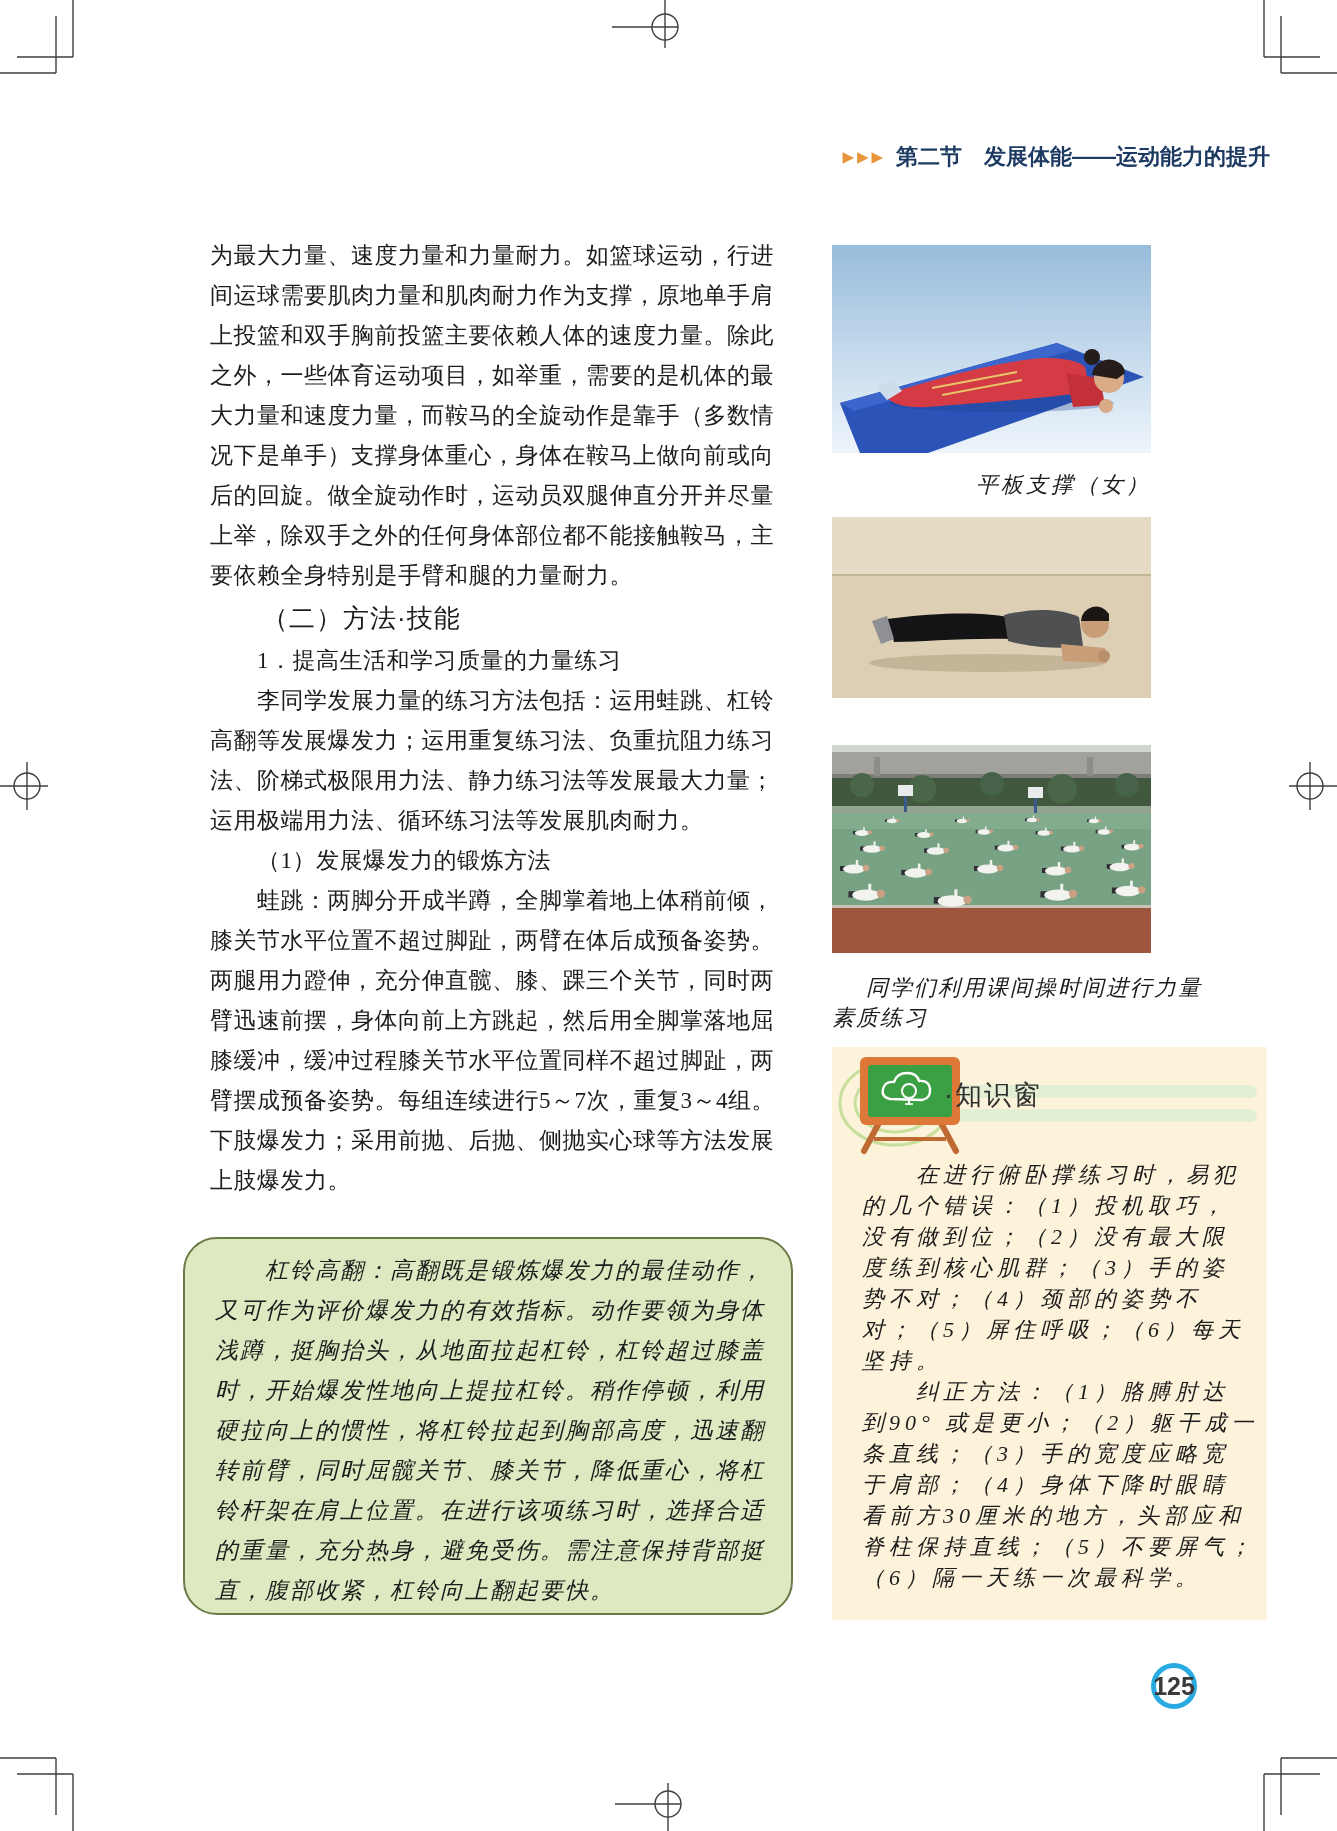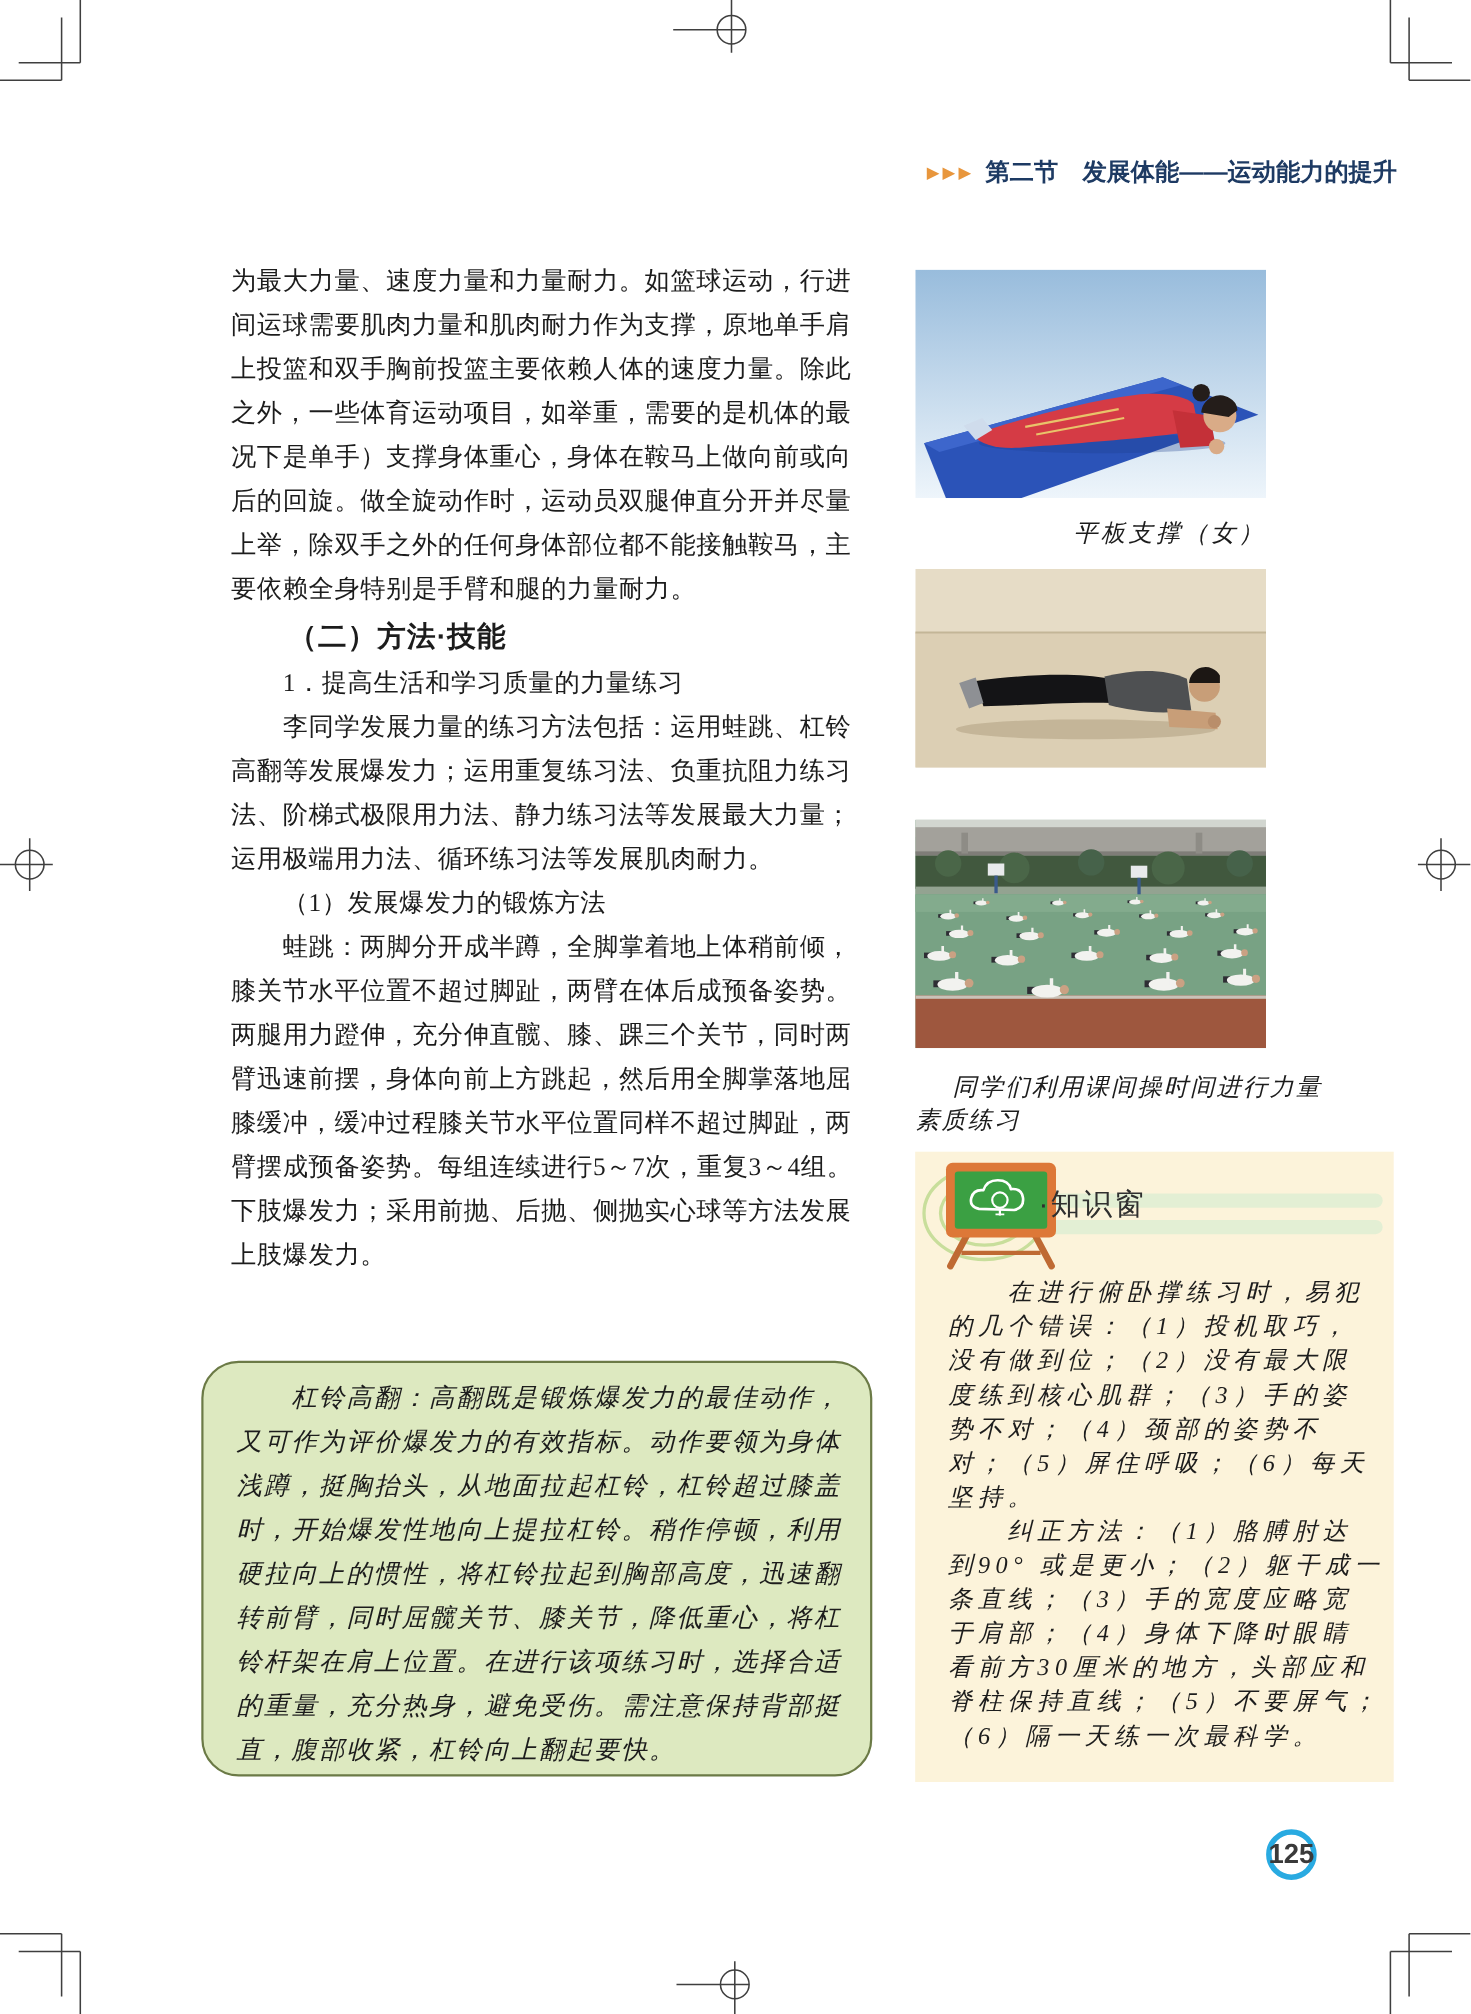--- a/index.html
+++ b/index.html
@@ -19,21 +19,21 @@
   
   .sec-header{position:absolute;left:700px;top:142px;width:570px;text-align:right;white-space:nowrap;}
   .sec-header .arrows{color:var(--arrow-orange);font-size:15px;letter-spacing:3px;vertical-align:2px;
          font-family:"DejaVu Sans","Liberation Sans",sans-serif;}
   .sec-header .stitle{color:var(--header-navy);font-weight:bold;font-size:22px;
          font-family:"Liberation Sans","DejaVu Sans",sans-serif;margin-left:10px;}
 
   
   .article{position:absolute;left:210px;top:236px;width:566px;font-size:23px;letter-spacing:.5px;}
   .article .tlines > div{height:40px;line-height:40px;white-space:nowrap;}
-  .h2line{height:45px;line-height:45px;font-weight:bold;font-size:26px;text-indent:52px;
+  .h2line{height:45px;line-height:45px;font-weight:normal;font-size:26px;text-indent:52px;
           font-family:"Liberation Sans","DejaVu Sans",sans-serif;letter-spacing:1px;}
   .subline{height:40px;line-height:40px;white-space:nowrap;}
 
   
   .photo{position:absolute;left:832px;width:319px;overflow:hidden;}
   .photo svg{display:block;}
   .caption{position:absolute;left:832px;width:319px;text-align:center;font-style:italic;
            font-size:22px;letter-spacing:3px;line-height:28px;}
   .caption3{position:absolute;left:832px;top:973px;width:332px;font-style:italic;font-size:22px;
            letter-spacing:2px;}
@@ -99,20 +99,21 @@
   <div class="sec-header">
     <span class="arrows">▶▶▶</span><span class="stitle">第二节　发展体能——运动能力的提升</span>
   </div>
 
   <div class="article">
     <div class="tlines">
         <div>为最大力量、速度力量和力量耐力。如篮球运动，行进</div>
         <div>间运球需要肌肉力量和肌肉耐力作为支撑，原地单手肩</div>
         <div>上投篮和双手胸前投篮主要依赖人体的速度力量。除此</div>
         <div>之外，一些体育运动项目，如举重，需要的是机体的最</div>
+        <div>大力量和速度力量，而鞍马的全旋动作是靠手（多数情</div>
         <div>况下是单手）支撑身体重心，身体在鞍马上做向前或向</div>
         <div>后的回旋。做全旋动作时，运动员双腿伸直分开并尽量</div>
         <div>上举，除双手之外的任何身体部位都不能接触鞍马，主</div>
         <div>要依赖全身特别是手臂和腿的力量耐力。</div>
       </div>
     <div class="h2line">（二）方法·技能</div>
     <div class="subline">　　1．提高生活和学习质量的力量练习</div>
     <div class="tlines">
         <div>　　李同学发展力量的练习方法包括：运用蛙跳、杠铃</div>
         <div>高翻等发展爆发力；运用重复练习法、负重抗阻力练习</div>

